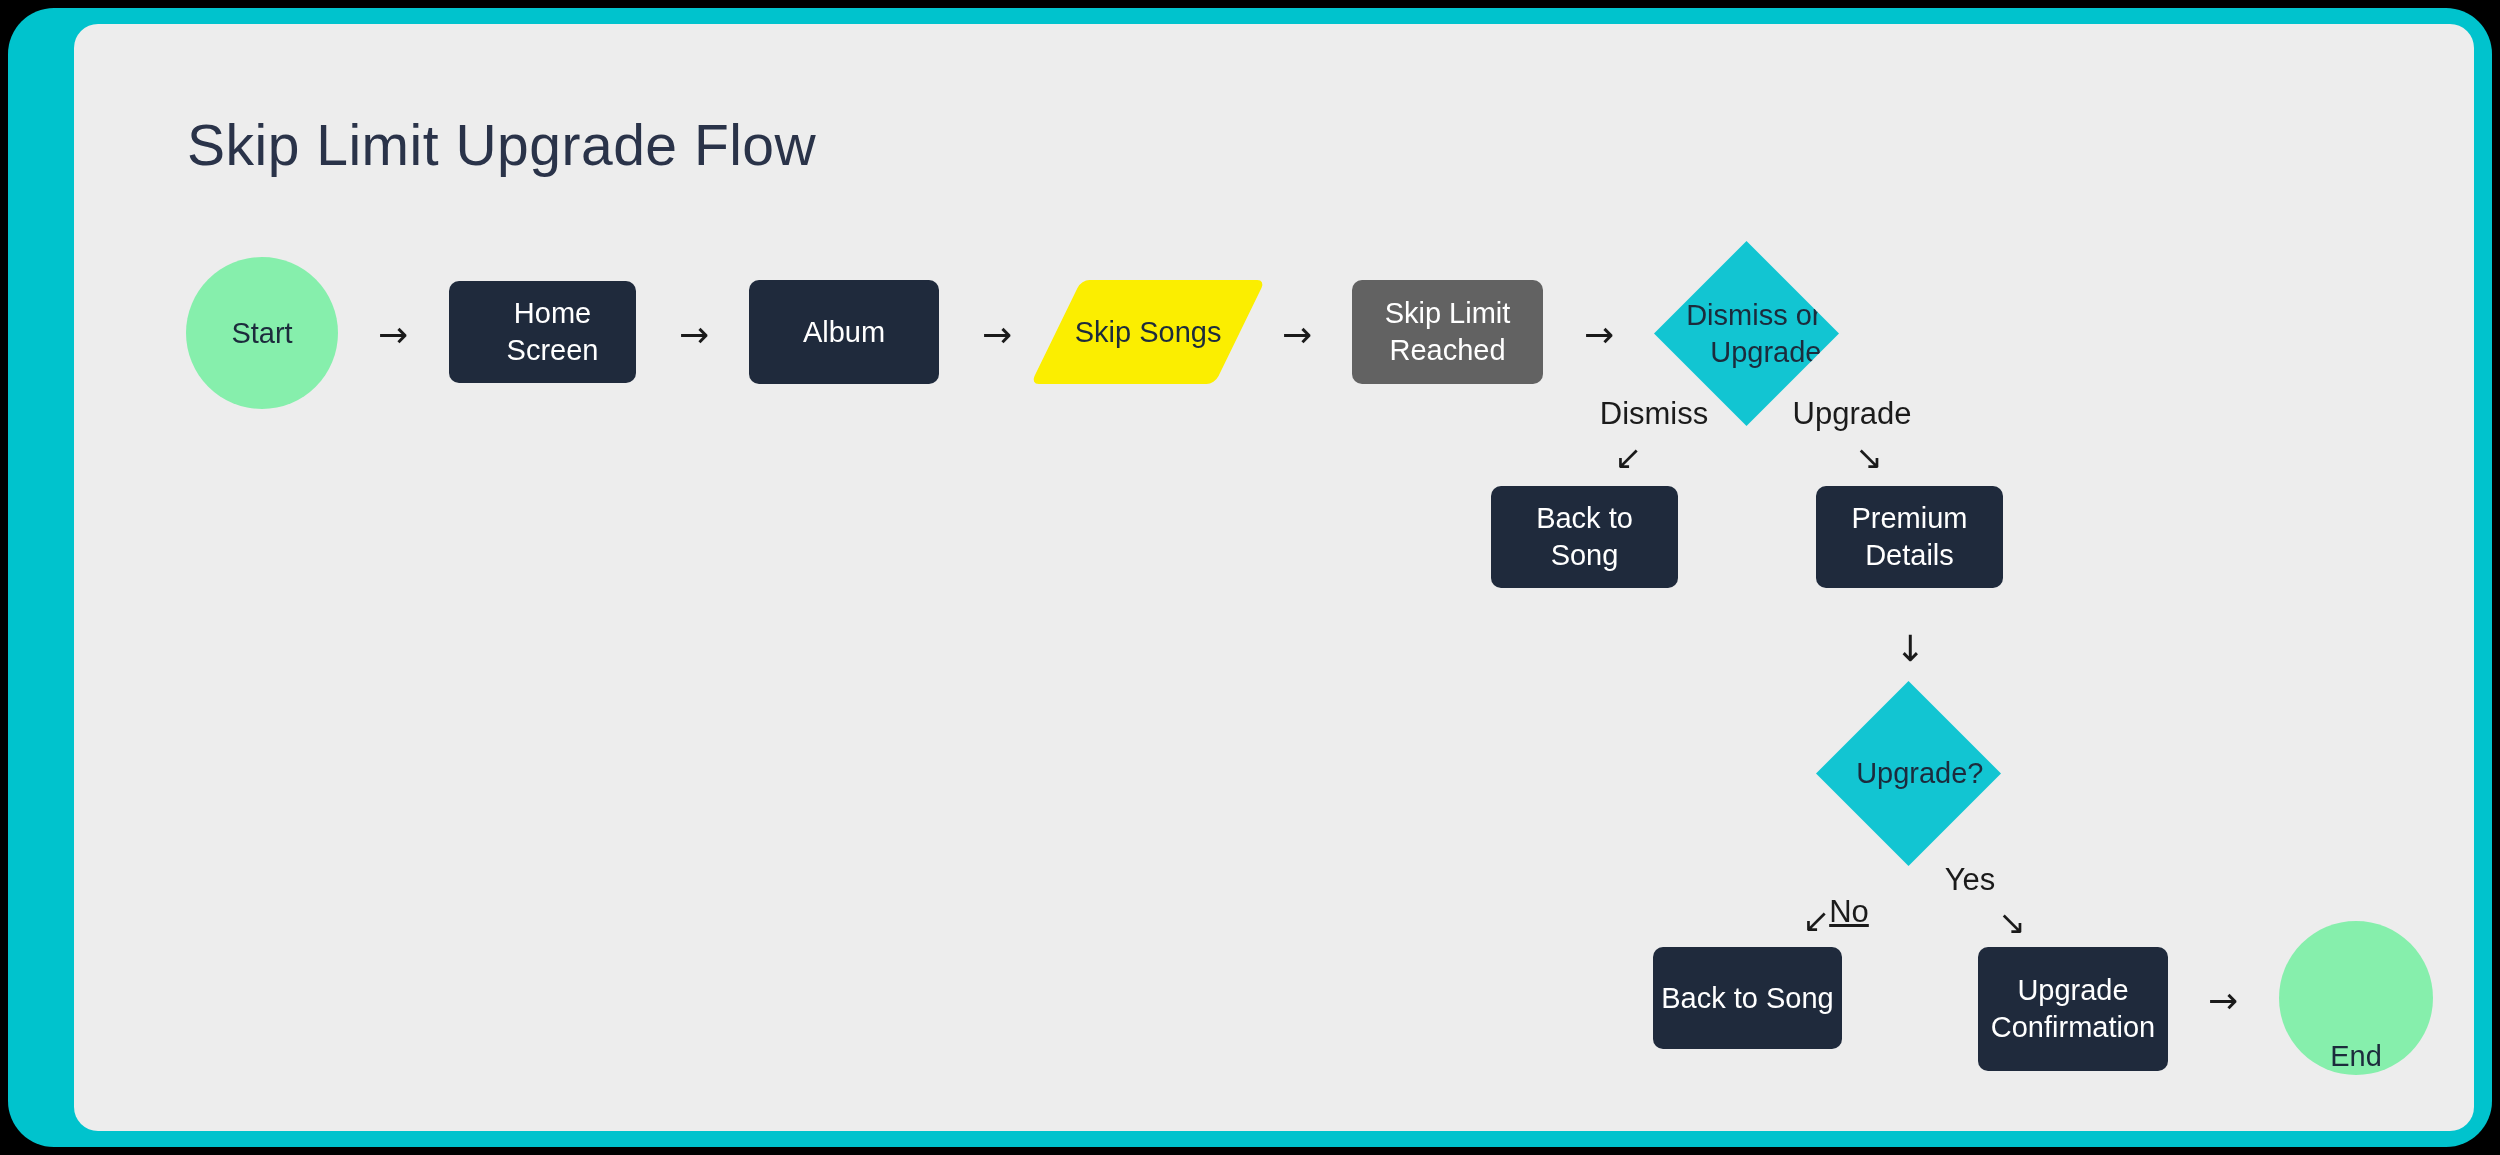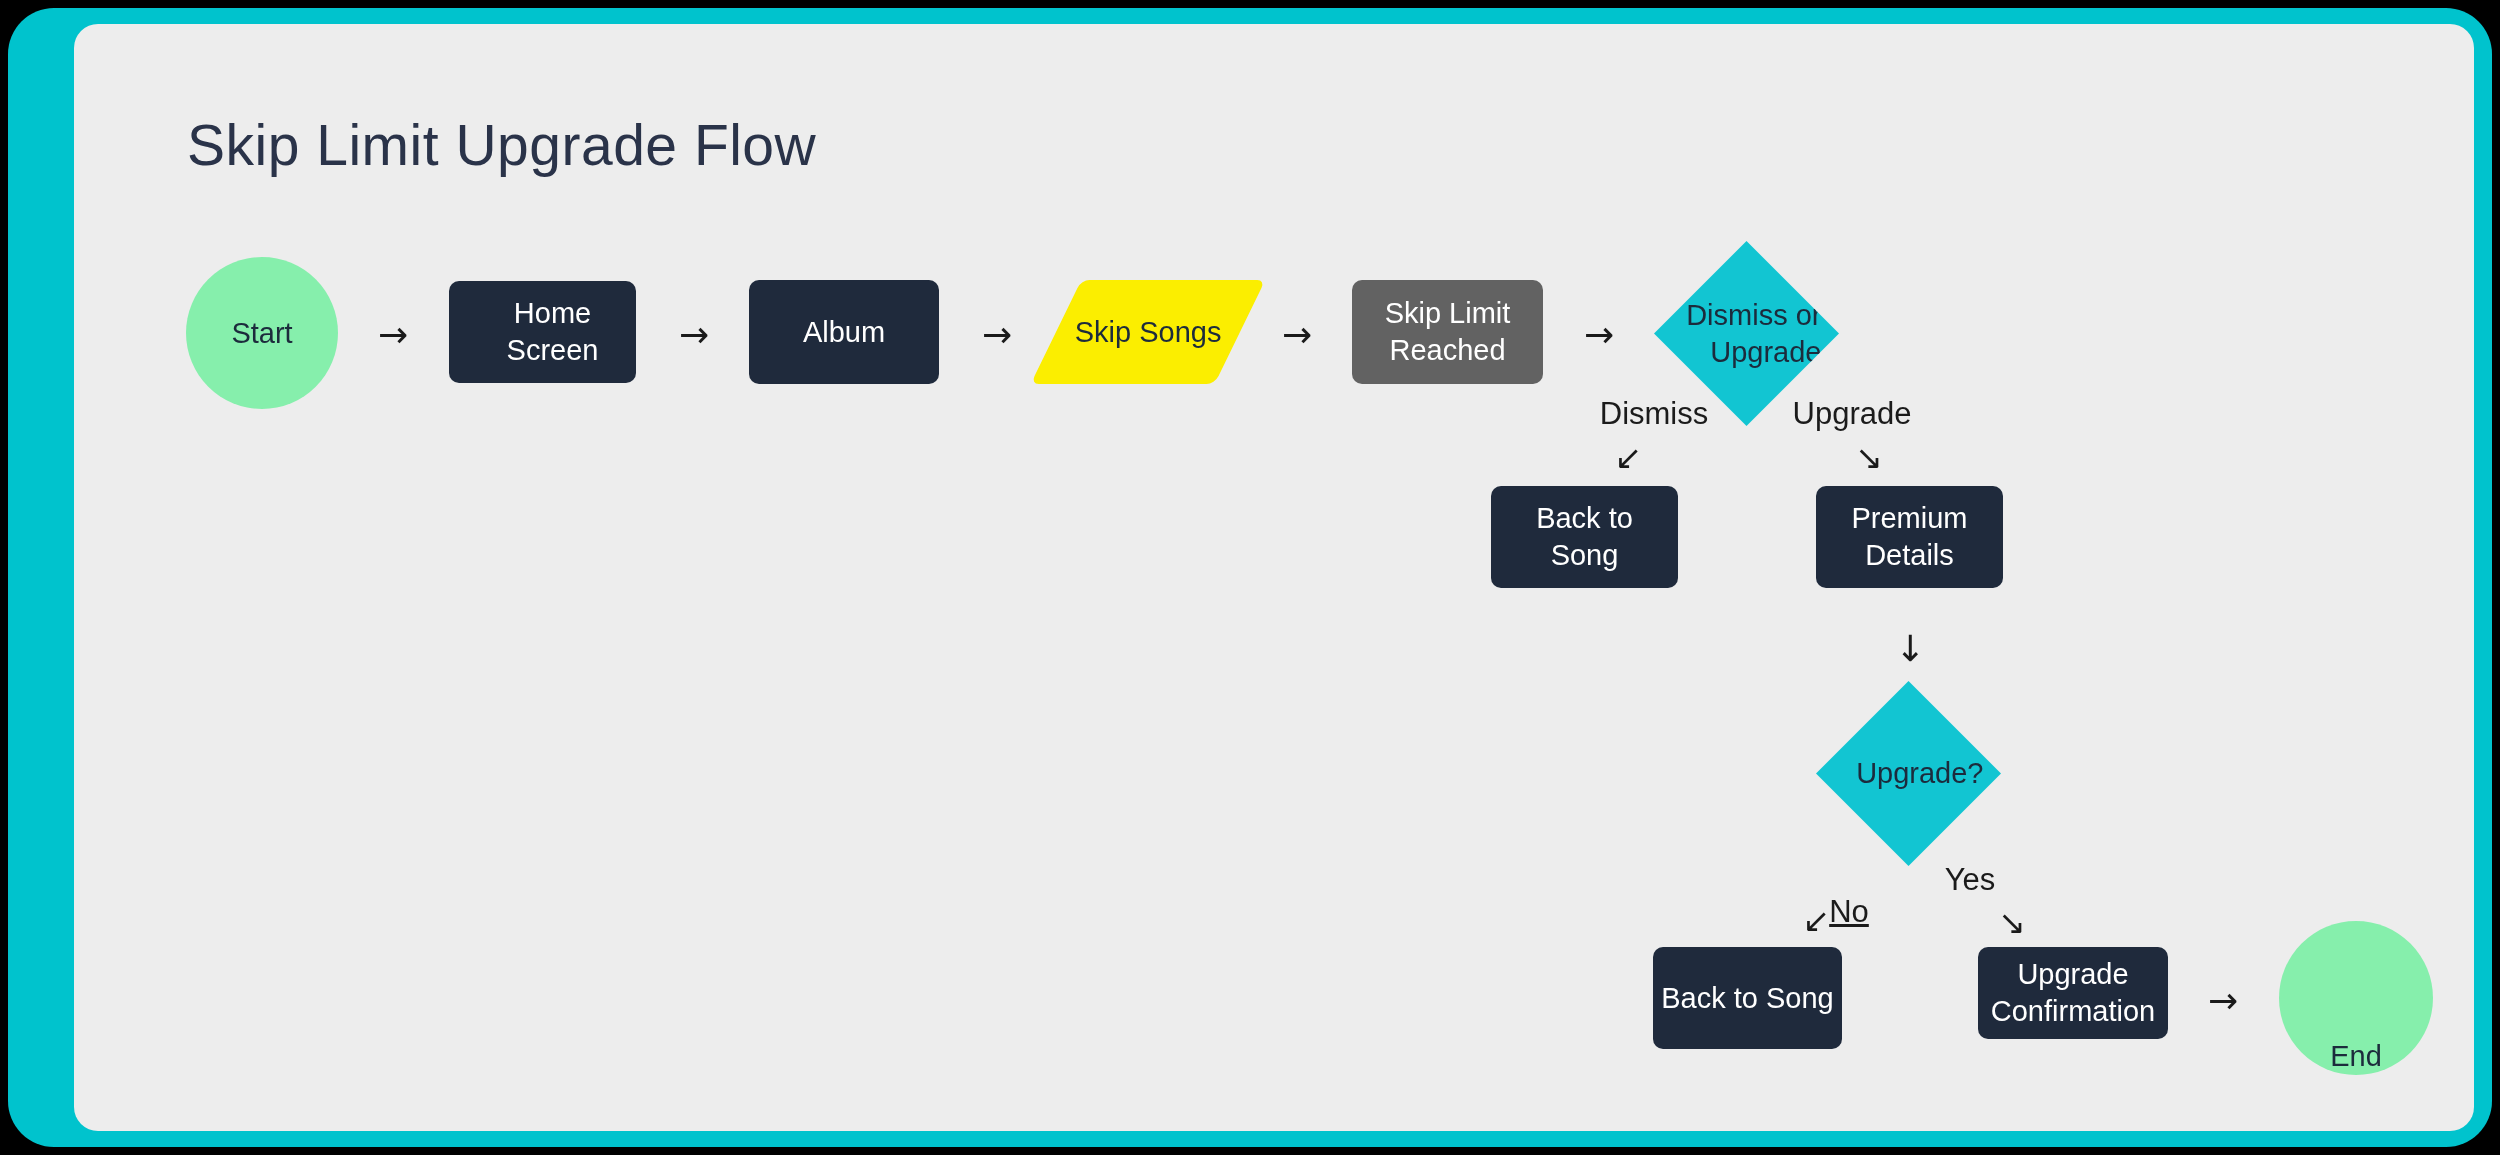--- a/index.html
+++ b/index.html
@@ -114,21 +114,21 @@
       <div class="edge-label" style="left:1775px;top:888px;text-decoration:underline;">No</div>
       <div class="edge-label" style="left:1896px;top:856px;">Yes</div>
 
       <div class="arrow diag" style="left:1742px;top:896px;">↙</div>
       <div class="arrow diag" style="left:1938px;top:898px;">↘</div>
 
       <div class="node rect" style="left:1579px;top:923px;width:189px;height:102px;">
         <span>Back to Song</span>
       </div>
 
-      <div class="node rect" style="left:1904px;top:923px;width:190px;height:92px;">
+      <div class="node rect" style="left:1904px;top:923px;width:190px;height:124px;">
         <span>Upgrade Confirmation</span>
       </div>
 
       <div class="arrow" style="left:2149px;top:977px;">→</div>
 
       <div class="node circle" style="left:2205px;top:897px;width:154px;height:154px;align-items:flex-end;">
         <span>End</span>
       </div>
 
     </div>

